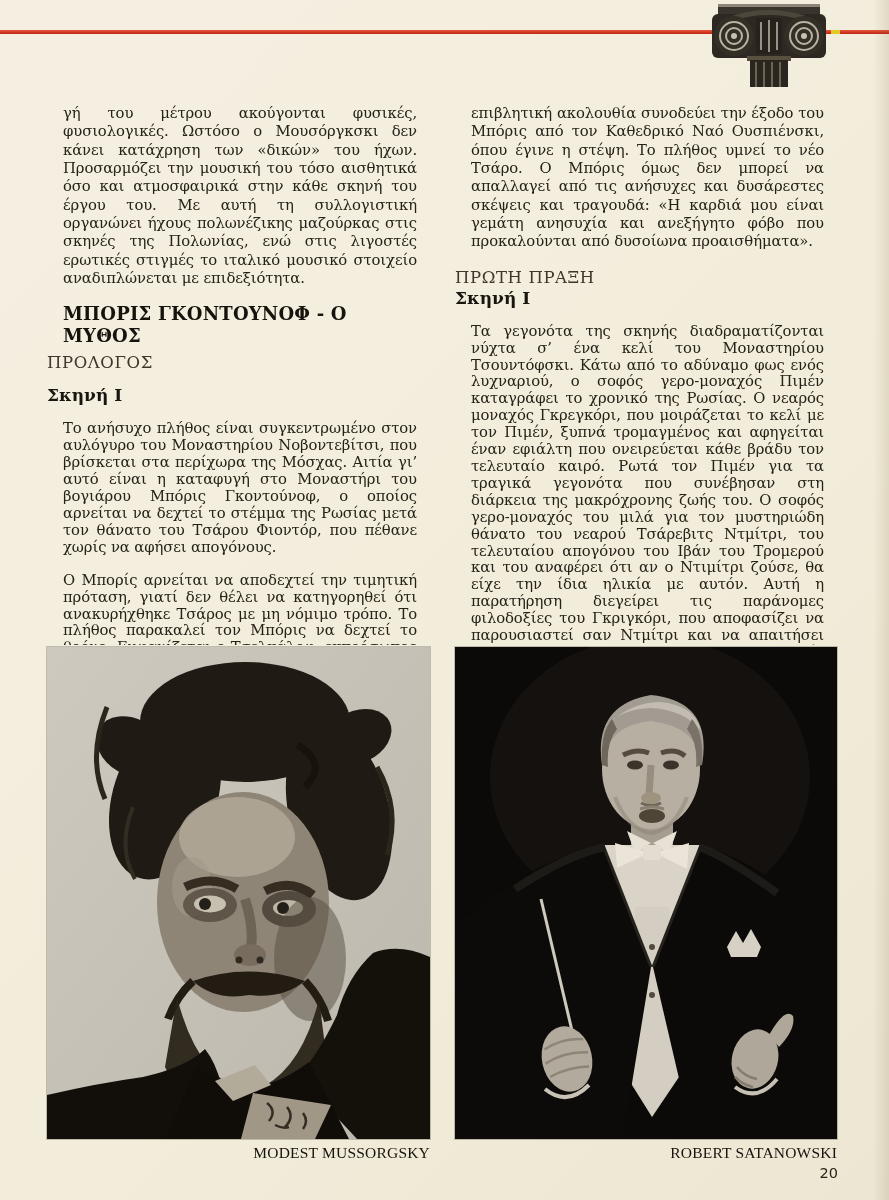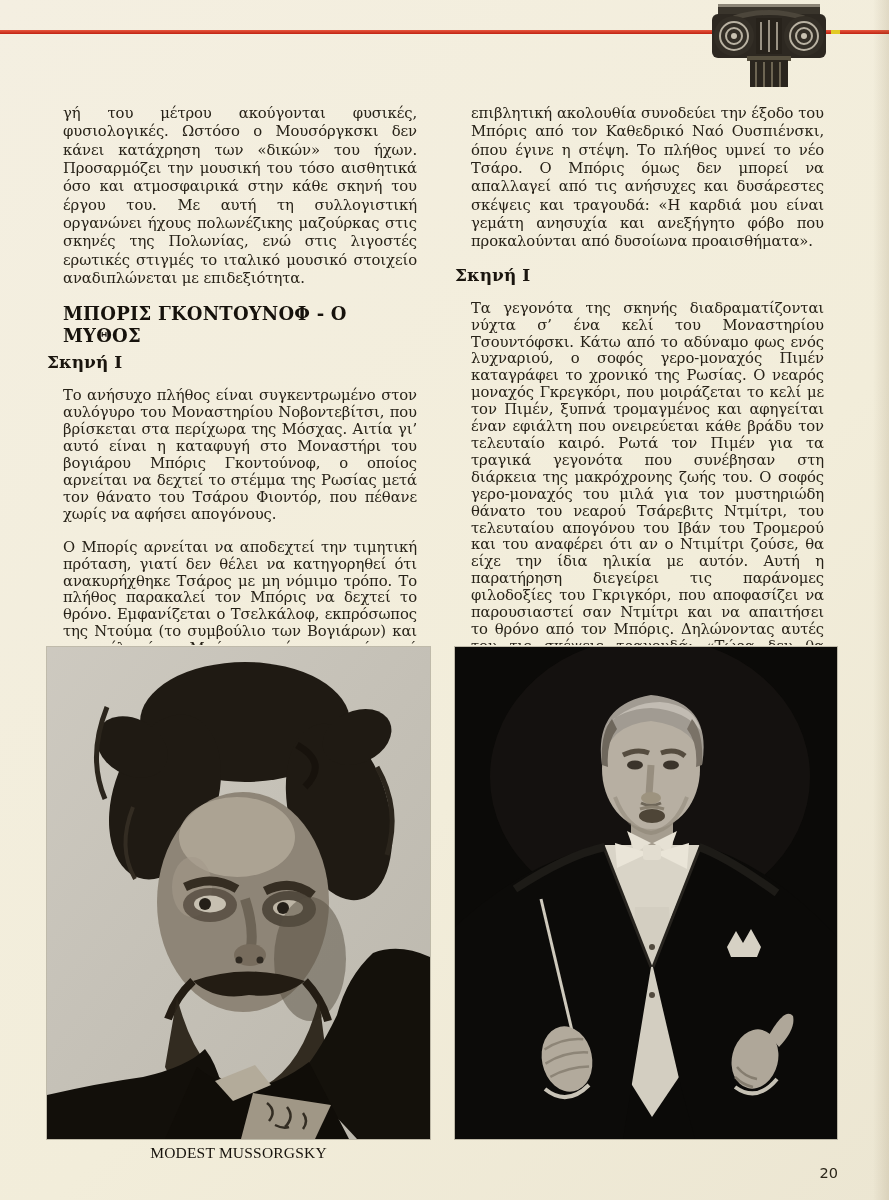--- a/index.html
+++ b/index.html
@@ -34,21 +34,21 @@
   h4.scene{margin:7px 0 1px;font-size:17px;line-height:17px;font-weight:bold;color:#1a150e;}
   h4.scene.tight{margin-top:1px;}
 
   .photo{position:absolute;top:647px;margin:0;outline:1px solid rgba(40,35,25,.25);}
   .photo-left{left:47px;width:383px;height:492px;}
   .photo-right{left:455px;width:382px;height:492px;}
   .photo svg{display:block;width:100%;height:100%;}
 
   .caption{position:absolute;top:1144px;font-size:15.5px;color:#17130d;
     letter-spacing:.2px;font-family:"Liberation Serif","DejaVu Serif",serif;}
-  .caption-left{left:47px;width:383px;text-align:center;}
+  .caption-left{left:47px;width:383px;text-align:right;}
   .caption-right{left:455px;width:382px;text-align:right;}
   .page-number{position:absolute;top:1165px;left:760px;width:78px;text-align:right;
     font-size:14.5px;color:#2a2519;font-family:"DejaVu Sans","Liberation Sans",sans-serif;}
 </style>
 </head>
 <body>
 
 <div class="page">
 
   <div class="red-rule"></div>
@@ -72,29 +72,31 @@
       <circle cx="98" cy="34" r="3" fill="#c8c1b1"></circle>
       <rect x="41" y="54" width="44" height="5" fill="#57503f"></rect>
       <rect x="44" y="58" width="38" height="27" fill="#2a251e"></rect>
       <path d="M50,60 v25 M58,60 v25 M66,60 v25 M74,60 v25" stroke="#6d6553" stroke-width="2"></path>
     </svg>
   </div>
 
   <div class="col col-left">
     <p class="body intro">γή του μέτρου ακούγονται φυσικές, φυσιολογικές. Ωστόσο ο Μουσόργκσκι δεν κάνει κατάχρηση των «δικών» του ήχων. Προσαρμόζει την μουσική του τόσο αισθητικά όσο και ατμοσφαιρικά στην κάθε σκηνή του έργου του. Με αυτή τη συλλογιστική οργανώνει ήχους πολωνέζικης μαζούρκας στις σκηνές της Πολωνίας, ενώ στις λιγοστές ερωτικές στιγμές το ιταλικό μουσικό στοιχείο αναδιπλώνεται με επιδεξιότητα.</p>
     <h2 class="article-title">ΜΠΟΡΙΣ ΓΚΟΝΤΟΥΝΟΦ - Ο ΜΥΘΟΣ</h2>
+    <h3 class="kicker">ΠΡΟΛΟΓΟΣ</h3>
     <h4 class="scene">Σκηνή I</h4>
     <p class="body">Το ανήσυχο πλήθος είναι συγκεντρωμένο στον αυλόγυρο του Μοναστηρίου Νοβοντεβίτσι, που βρίσκεται στα περίχωρα της Μόσχας. Αιτία γι’ αυτό είναι η καταφυγή στο Μοναστήρι του βογιάρου Μπόρις Γκοντούνοφ, ο οποίος αρνείται να δεχτεί το στέμμα της Ρωσίας μετά τον θάνατο του Τσάρου Φιοντόρ, που πέθανε χωρίς να αφήσει απογόνους.</p>
     <p class="body">Ο Μπορίς αρνείται να αποδεχτεί την τιμητική πρόταση, γιατί δεν θέλει να κατηγορηθεί ότι ανακυρήχθηκε Τσάρος με μη νόμιμο τρόπο. Το πλήθος παρακαλεί τον Μπόρις να δεχτεί το θρόνο. Εμφανίζεται ο Τσελκάλοφ, εκπρόσωπος της Ντούμα (το συμβούλιο των Βογιάρων) και αναγγέλει ότι ο Μπόρις επιμένει στην άρνησή του. Η σκηνή τελειώνει με το τραγούδι του απογοητευμένου λαού.</p>
     <h4 class="scene">Σκηνή II</h4>
 
   </div>
 
   <div class="col col-right">
     <p class="body intro">επιβλητική ακολουθία συνοδεύει την έξοδο του Μπόρις από τον Καθεδρικό Ναό Ουσπιένσκι, όπου έγινε η στέψη. Το πλήθος υμνεί το νέο Τσάρο. Ο Μπόρις όμως δεν μπορεί να απαλλαγεί από τις ανήσυχες και δυσάρεστες σκέψεις και τραγουδά: «Η καρδιά μου είναι γεμάτη ανησυχία και ανεξήγητο φόβο που προκαλούνται από δυσοίωνα προαισθήματα».</p>
+    <h3 class="act">ΠΡΩΤΗ ΠΡΑΞΗ</h3>
     <h4 class="scene tight">Σκηνή I</h4>
     <p class="body">Τα γεγονότα της σκηνής διαδραματίζονται νύχτα σ’ ένα κελί του Μοναστηρίου Τσουντόφσκι. Κάτω από το αδύναμο φως ενός λυχναριού, ο σοφός γερο-μοναχός Πιμέν καταγράφει το χρονικό της Ρωσίας. Ο νεαρός μοναχός Γκρεγκόρι, που μοιράζεται το κελί με τον Πιμέν, ξυπνά τρομαγμένος και αφηγείται έναν εφιάλτη που ονειρεύεται κάθε βράδυ τον τελευταίο καιρό. Ρωτά τον Πιμέν για τα τραγικά γεγονότα που συνέβησαν στη διάρκεια της μακρόχρονης ζωής του. Ο σοφός γερο-μοναχός του μιλά για τον μυστηριώδη θάνατο του νεαρού Τσάρεβιτς Ντμίτρι, του τελευταίου απογόνου του Ιβάν του Τρομερού και του αναφέρει ότι αν ο Ντιμίτρι ζούσε, θα είχε την ίδια ηλικία με αυτόν. Αυτή η παρατήρηση διεγείρει τις παράνομες φιλοδοξίες του Γκριγκόρι, που αποφασίζει να παρουσιαστεί σαν Ντμίτρι και να απαιτήσει το θρόνο από τον Μπόρις. Δηλώνοντας αυτές του τις σκέψεις τραγουδά: «Τώρα δεν θα μπορέσεις να ξεφύγεις, ούτε από την ανθρώπινη, ούτε από τη θεία δικαιοσύνη».</p>
     <h4 class="scene">Σκηνή II</h4>
 
   </div>
 
   <figure class="photo photo-left">
     <svg viewBox="0 0 383 492" preserveAspectRatio="none">
       <defs>
         <linearGradient id="gmbg" x1="0" y1="0" x2="1" y2="1">
@@ -192,16 +194,17 @@
       </g>
       <path d="M90,442 Q112,460 134,438" stroke="#c9c4b7" stroke-width="4" fill="none"></path>
       <ellipse cx="300" cy="412" rx="23" ry="30" transform="rotate(14 300 412)" fill="#afa799"></ellipse>
       <path d="M314,388 Q330,360 338,369 Q341,382 324,400 Z" fill="#afa799"></path>
       <path d="M282,420 q8,10 20,12 M280,430 q8,8 18,10" stroke="#857d6f" stroke-width="2.5" fill="none"></path>
       <path d="M280,440 Q302,456 322,432" stroke="#c6c1b4" stroke-width="4" fill="none"></path>
     </svg>
   </figure>
 
   <figcaption class="caption caption-left">MODEST MUSSORGSKY</figcaption>
+  <figcaption class="caption caption-right">ROBERT SATANOWSKI</figcaption>
 
   <div class="page-number">20</div>
 
 </div>
 
 </body></html>

